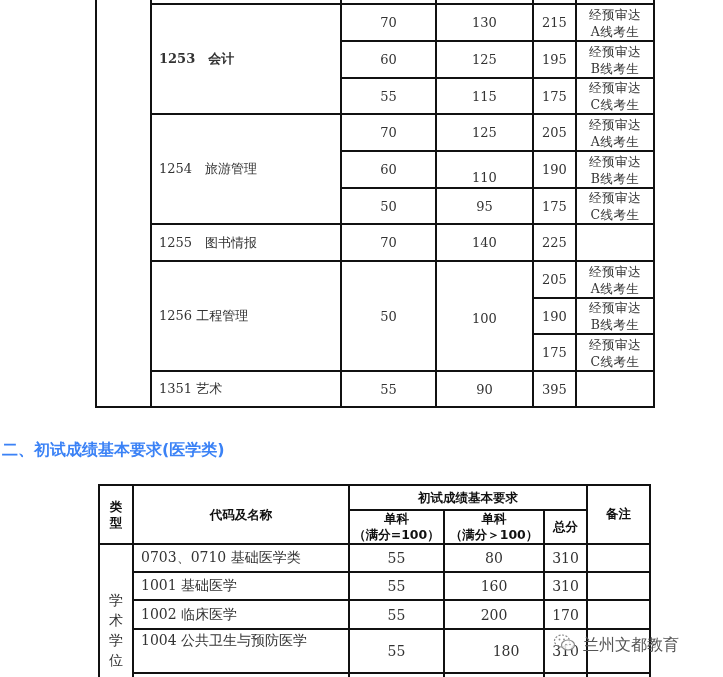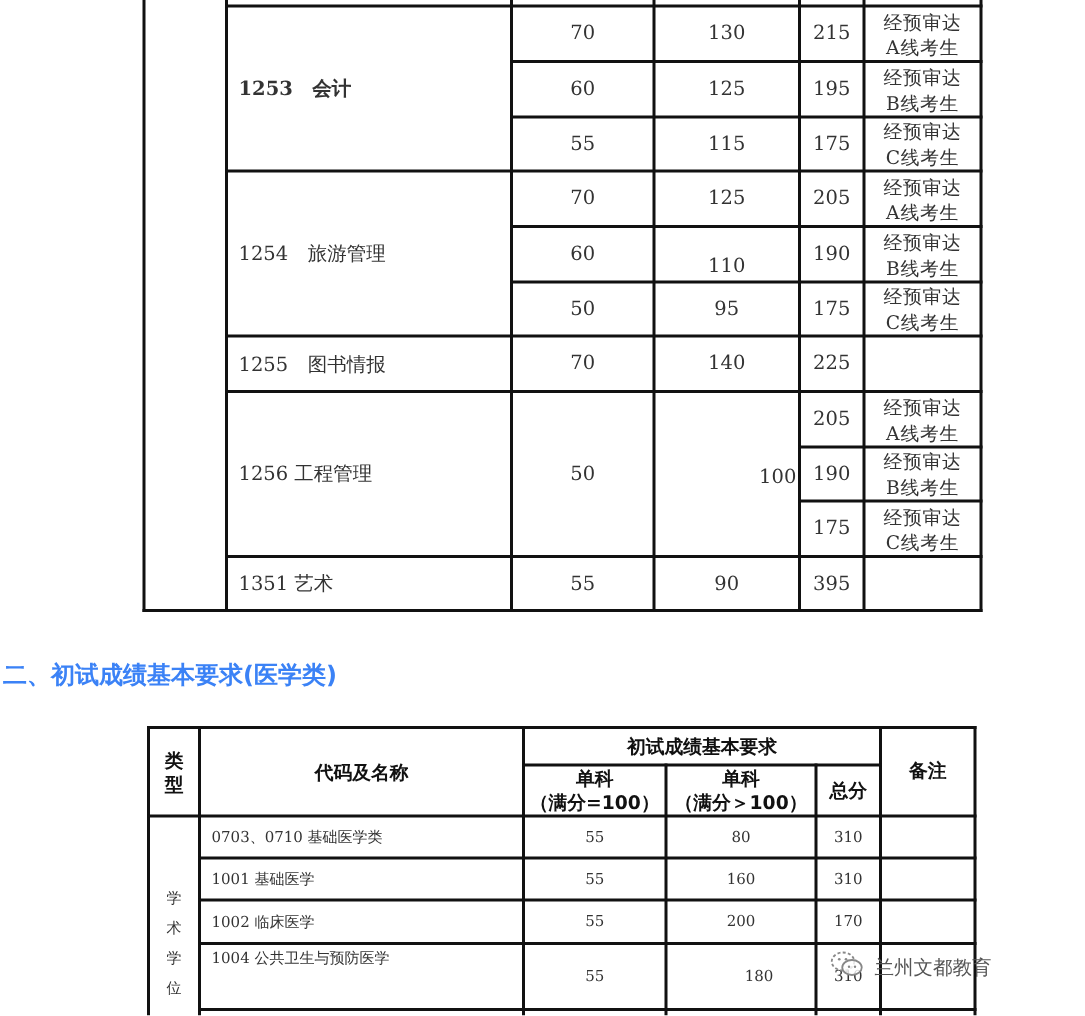--- a/index.html
+++ b/index.html
@@ -13,24 +13,24 @@
     position:absolute; display:flex; align-items:center; justify-content:center;
     font-size:13px; color:#333; box-sizing:border-box; text-align:center;
   }
   .cell.left { justify-content:flex-start; padding-left:7px; }
   .note { font-size:12.5px; line-height:17px; color:#333; letter-spacing:0.5px; }
   .heading {
     position:absolute; left:2px; top:440px; font-family:"DejaVu Sans","Liberation Sans",sans-serif;
     font-size:16px; font-weight:bold; color:#3b82f6;
   }
   .th { font-family:"DejaVu Sans","Liberation Sans",sans-serif; font-weight:bold; font-size:12.5px; color:#111; line-height:16px; }
-  .bcell { font-size:10px; }
+  .bcell { font-size:14px; }
   .watermark {
     position:absolute; left:553px; top:633px; display:flex; align-items:center; gap:6px;
-    font-family:"DejaVu Sans","Liberation Sans",sans-serif; font-size:13px; color:#555;
+    font-family:"DejaVu Sans","Liberation Sans",sans-serif; font-size:16px; color:#555;
   }
 </style>
 </head>
 <body>
 
 <div>
 
   <div class="vline" style="left:95px; top:0; height:408px;"></div>
   <div class="vline" style="left:150px; top:0; height:408px;"></div>
   <div class="vline" style="left:340px; top:0; height:408px;"></div>
@@ -102,21 +102,21 @@
     <span>C线考生</span>
   </div>
 
   <div class="cell left" style="left:152px; top:225px; width:188px; height:35px;">1255　图书情报</div>
   <div class="cell" style="left:342px; top:225px; width:93px; height:35px;">70</div>
   <div class="cell" style="left:437px; top:225px; width:95px; height:35px;">140</div>
   <div class="cell" style="left:534px; top:225px; width:41px; height:35px;">225</div>
 
   <div class="cell left" style="left:152px; top:262px; width:188px; height:108px;">1256 工程管理</div>
   <div class="cell" style="left:342px; top:262px; width:93px; height:108px;">50</div>
-  <div class="cell" style="left:437px; top:262px; width:95px; height:112px;margin-left:34px;">100</div>
+  <div class="cell" style="left:437px; top:262px; width:95px; height:112px;">100</div>
   <div class="cell" style="left:534px; top:262px; width:41px; height:35px;">205</div>
   <div class="cell note" style="left:577px; top:262px; width:76px; height:35px; flex-direction:column;">
     <span>经预审达</span>
     <span>A线考生</span>
   </div>
   <div class="cell" style="left:534px; top:299px; width:41px; height:34px;">190</div>
   <div class="cell note" style="left:577px; top:299px; width:76px; height:34px; flex-direction:column;">
     <span>经预审达</span>
     <span>B线考生</span>
   </div>

